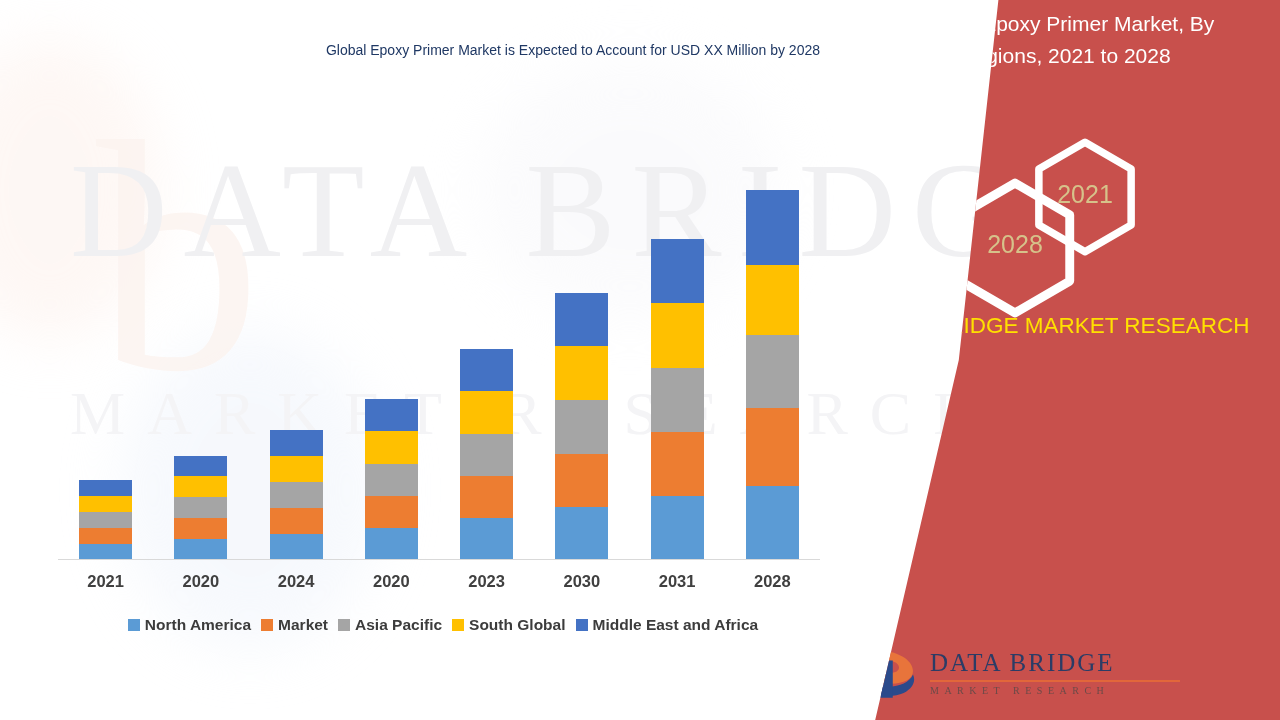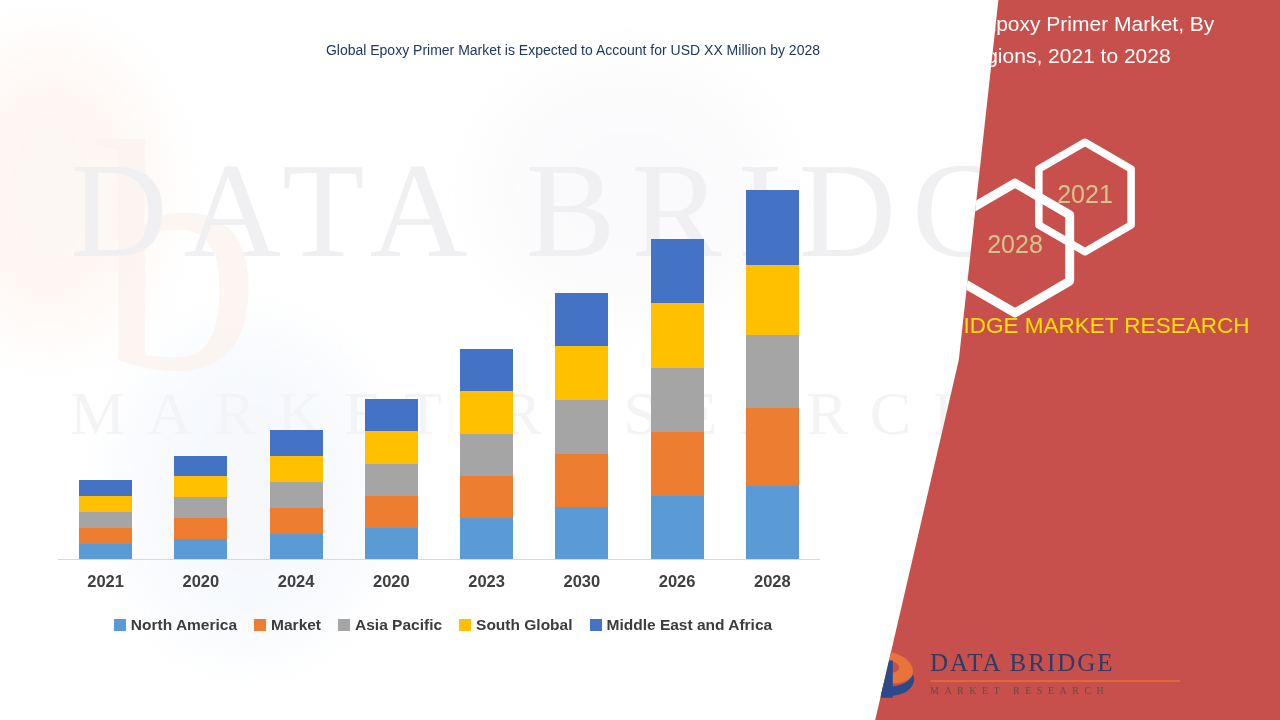--- a/index.html
+++ b/index.html
@@ -70,21 +70,21 @@
     position:absolute; left:58px; top:572px; width:762px;
     display:flex; justify-content:space-around;
   }
   #x-labels span {
     width:95px; text-align:center; font-size:16.5px; color:#404040; font-weight:700;
   }
 
   
   #legend {
     position:absolute; left:58px; top:616px; width:770px;
-    display:flex; justify-content:center; align-items:center; gap:17px;
+    display:flex; justify-content:center; align-items:center; gap:10px;
   }
   .legend-item { display:flex; align-items:center; gap:5px; }
   .legend-swatch { width:12px; height:12px; display:block; }
   .legend-label { font-size:15.5px; color:#3c3c3c; font-weight:700; white-space:nowrap; }
 
   
   #brand-panel {
     position:absolute; right:0; top:0; width:440px; height:720px;
     background:#c8504c;
     clip-path: polygon(36% 0, 100% 0, 100% 100%, 8% 100%, 27% 50%);
@@ -205,21 +205,21 @@
     <div id="axis-line"></div>
   </div>
 
   <div id="x-labels">
       <span>2021</span>
       <span>2020</span>
       <span>2024</span>
       <span>2020</span>
       <span>2023</span>
       <span>2030</span>
-      <span>2026</span>
+      <span>2031</span>
       <span>2028</span>
     </div>
 
   <div id="legend">
       <div class="legend-item">
         <span class="legend-swatch" style="background: rgb(91, 155, 213);"></span>
         <span class="legend-label">North America</span>
       </div>
       <div class="legend-item">
         <span class="legend-swatch" style="background: rgb(237, 125, 49);"></span>

